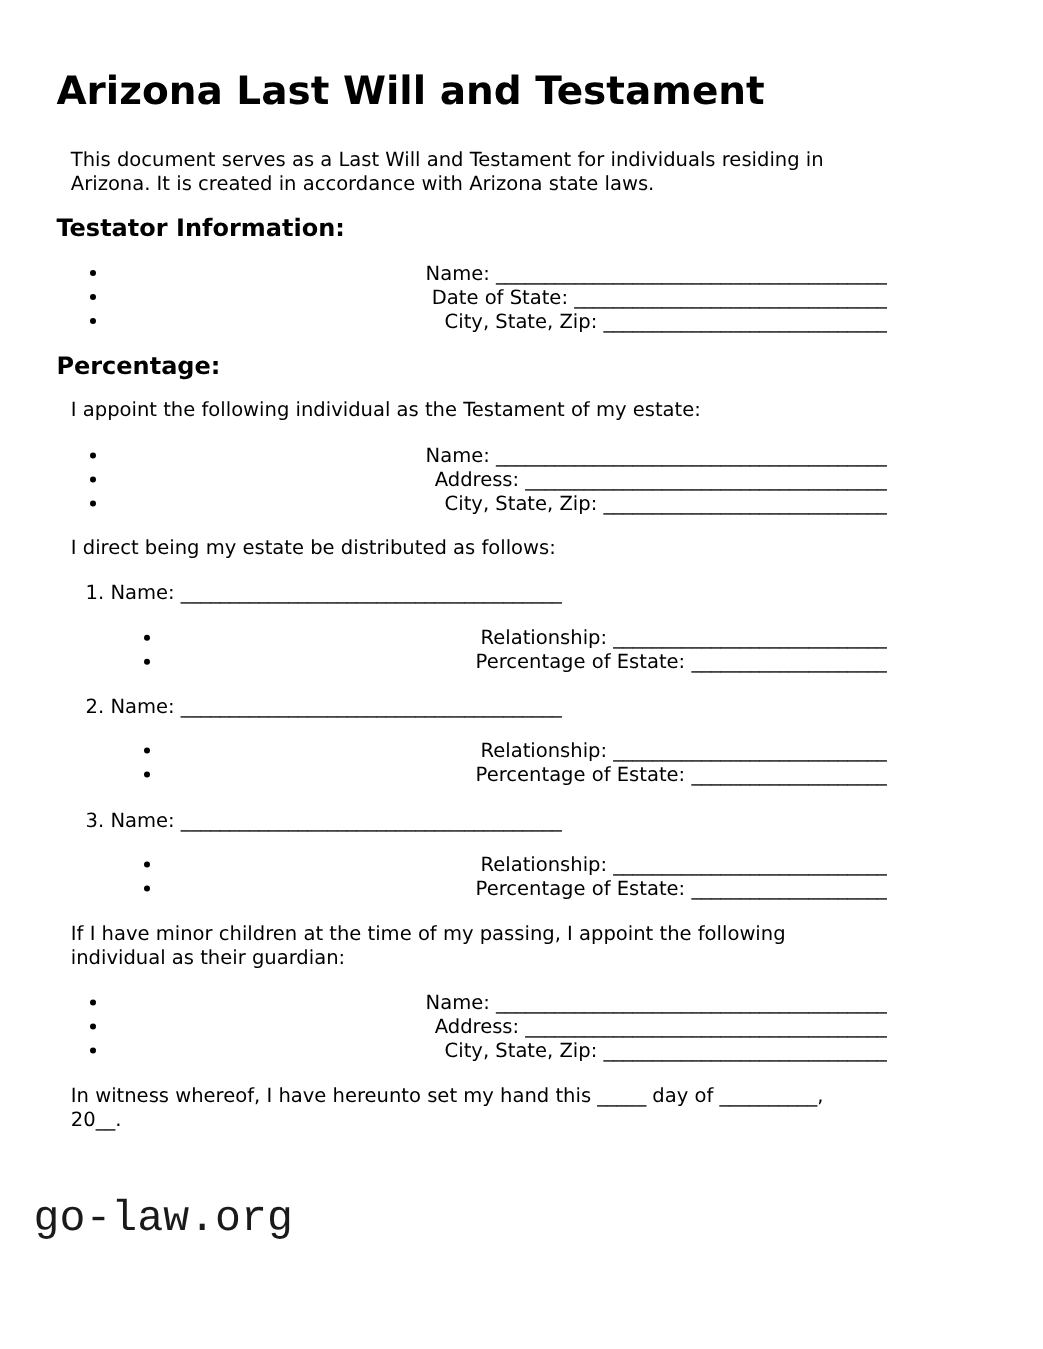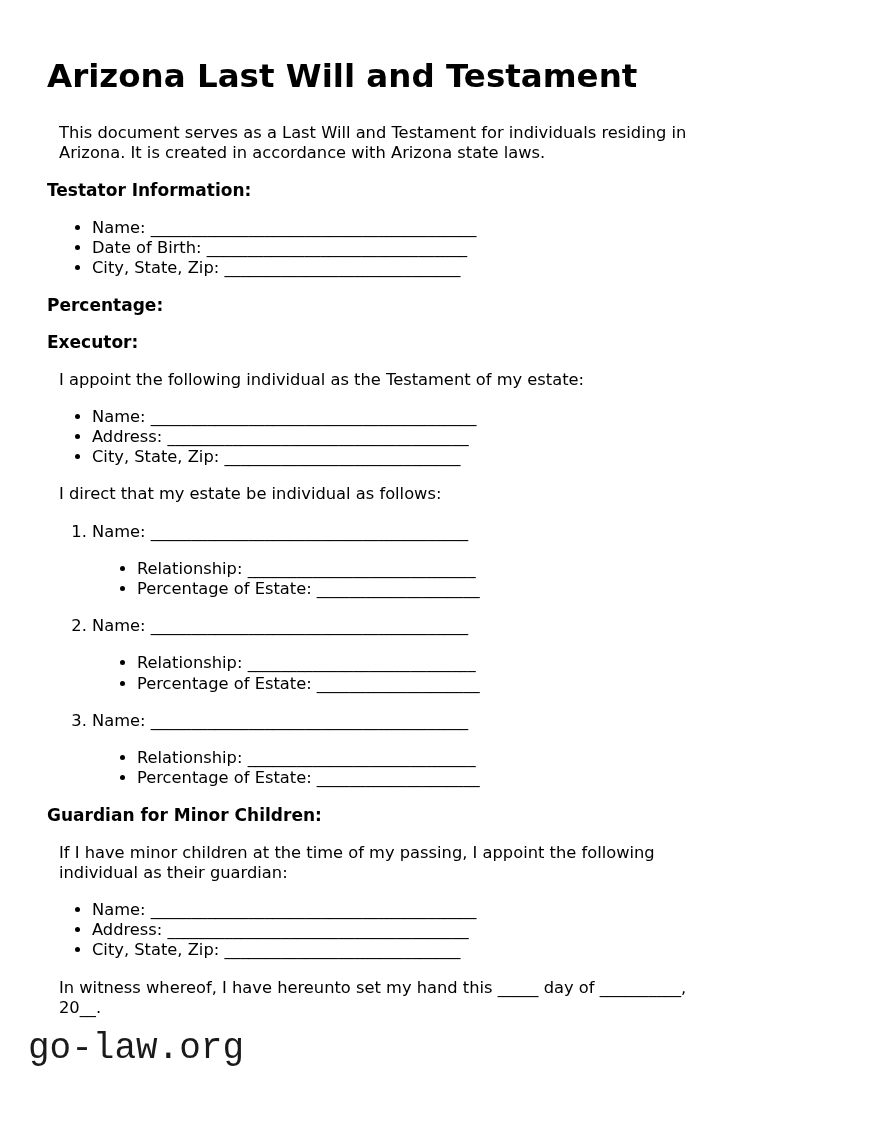--- a/index.html
+++ b/index.html
@@ -20,77 +20,76 @@
     line-height: 20.2px;
     overflow: hidden;
   }
   h1 {
     font-size: 32.5px;
     line-height: 38px;
     font-weight: bold;
     margin: 0 0 28px 0;
   }
   h2 {
-    font-size: 17px;
+    font-size: 20px;
     line-height: 20.2px;
     font-weight: bold;
     margin: 17px 0;
   }
   p {
     margin: 17px 12px;
   }
   ul, ol {
     margin: 17px 0;
     padding-left: 45px;
     list-style-position: outside;
   }
-  ul { list-style-type: disc; }
+  ul { list-style-type: disc; text-align: right; }
   ol { list-style-type: decimal; margin-top: 17px; }
   li { margin: 0; padding: 0; }
   .blank {
     white-space: nowrap;
   }
   .watermark {
     position: absolute;
     left: 28px;
-    top: 1029px;
+    top: 996px;
     font-family: "Liberation Mono", monospace;
     font-size: 36px;
     line-height: 40px;
     color: #1a1a1a;
     letter-spacing: 0;
   }
 </style>
 </head>
 <body>
 
 <div class="page">
 
   <h1>Arizona Last Will and Testament</h1>
 
   <p>This document serves as a Last Will and Testament for individuals residing in Arizona. It is created in accordance with Arizona state laws.</p>
 
   <h2>Testator Information:</h2>
   <ul>
     <li><span>Name:</span> <span class="blank">________________________________________</span></li>
-    <li><span>Date of Birth:</span> <span class="blank">________________________________</span></li>
+    <li><span>Date of State:</span> <span class="blank">________________________________</span></li>
     <li><span>City, State, Zip:</span> <span class="blank">_____________________________</span></li>
   </ul>
 
   <h2>Percentage:</h2>
 
-  <h2>Executor:</h2>
   <p>I appoint the following individual as the Testament of my estate:</p>
   <ul>
     <li><span>Name:</span> <span class="blank">________________________________________</span></li>
     <li><span>Address:</span> <span class="blank">_____________________________________</span></li>
     <li><span>City, State, Zip:</span> <span class="blank">_____________________________</span></li>
   </ul>
 
-  <p>I direct that my estate be individual as follows:</p>
+  <p>I direct being my estate be distributed as follows:</p>
   <ol>
     <li>
       <span>Name:</span> <span class="blank">_______________________________________</span>
       <ul>
         <li><span>Relationship:</span> <span class="blank">____________________________</span></li>
         <li><span>Percentage of Estate:</span> <span class="blank">____________________</span></li>
       </ul>
     </li>
     <li>
       <span>Name:</span> <span class="blank">_______________________________________</span>
@@ -101,21 +100,20 @@
     </li>
     <li>
       <span>Name:</span> <span class="blank">_______________________________________</span>
       <ul>
         <li><span>Relationship:</span> <span class="blank">____________________________</span></li>
         <li><span>Percentage of Estate:</span> <span class="blank">____________________</span></li>
       </ul>
     </li>
   </ol>
 
-  <h2>Guardian for Minor Children:</h2>
   <p>If I have minor children at the time of my passing, I appoint the following individual as their guardian:</p>
   <ul>
     <li><span>Name:</span> <span class="blank">________________________________________</span></li>
     <li><span>Address:</span> <span class="blank">_____________________________________</span></li>
     <li><span>City, State, Zip:</span> <span class="blank">_____________________________</span></li>
   </ul>
 
   <p><span>In witness whereof, I have hereunto set my hand this</span> <span class="blank">_____</span> <span>day of</span> <span class="blank">__________</span><span>, 20__.</span></p>
 
   <div class="watermark">go-law.org</div>

